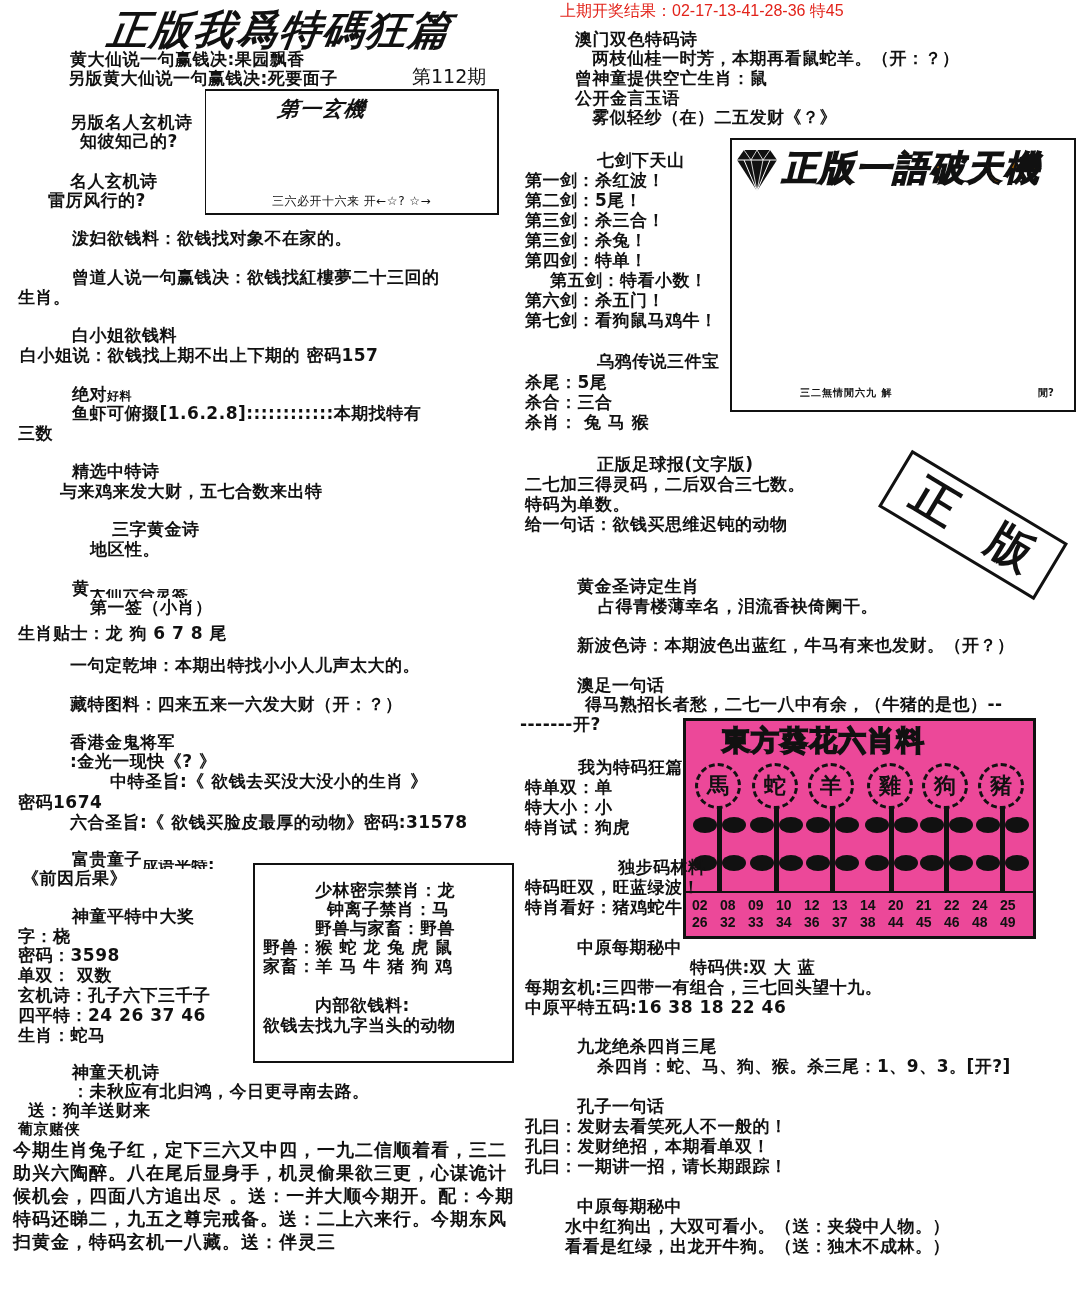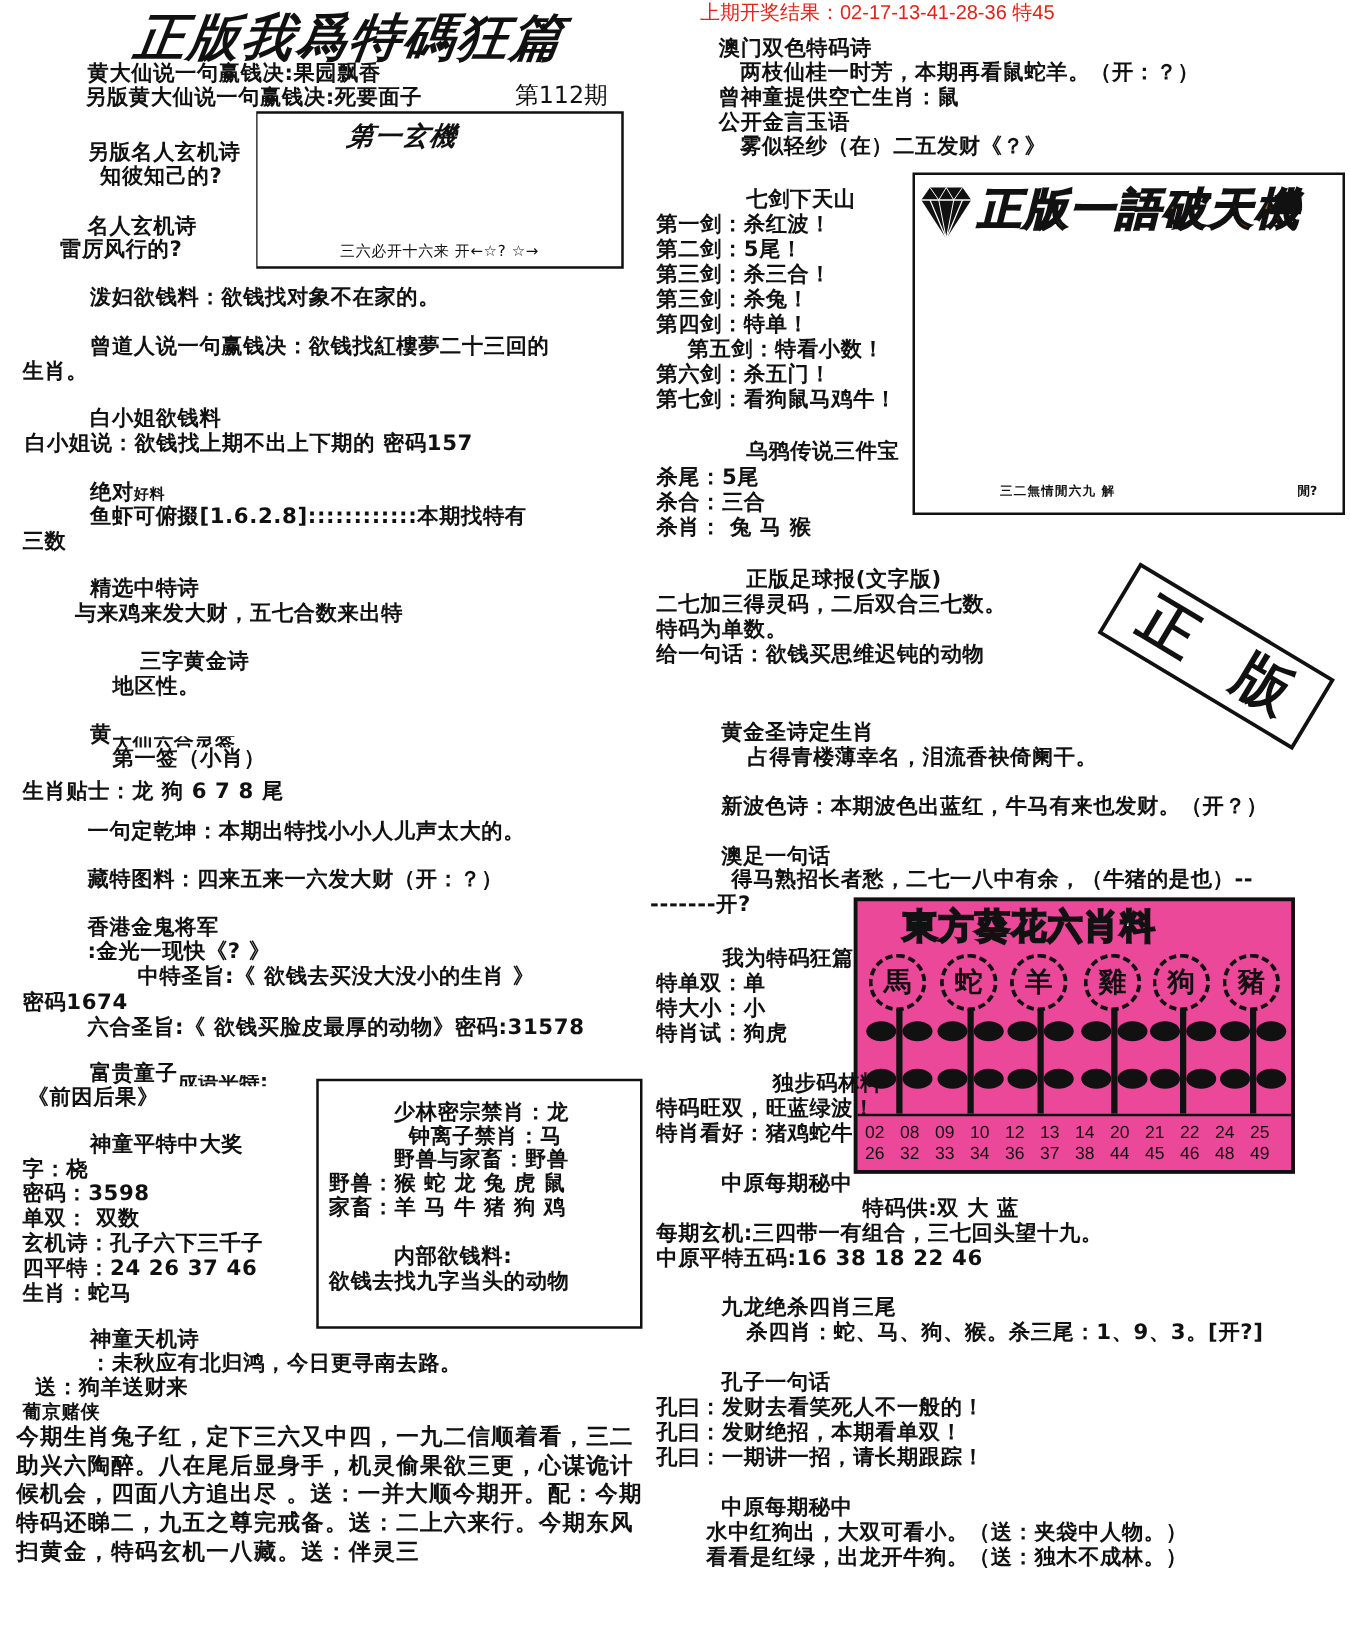--- a/index.html
+++ b/index.html
@@ -28,21 +28,21 @@
   .stamp span{display:inline-block;transform:none;}
   .sun{position:absolute;left:683px;top:718px;width:347px;height:215px;border:3px solid #111;background:#ec4899;}
   .sun .st{position:absolute;left:36px;top:2px;font-size:28px;line-height:36px;font-weight:bold;letter-spacing:1px;
            color:#fff;-webkit-text-stroke:1.6px #111;white-space:nowrap;}
   .flower{position:absolute;top:42px;width:56px;height:128px;}
   .flower .head{position:absolute;left:3px;top:0;width:46px;height:46px;border-radius:50%;
                 border:3px dashed #111;box-sizing:border-box;display:flex;align-items:center;justify-content:center;
                 font-size:22px;font-weight:bold;}
   .flower svg{position:absolute;left:0;top:44px;}
   .sun .nums{position:absolute;left:0;top:170px;width:100%;height:42px;border-top:2px solid #111;}
-  .sun .row{position:absolute;left:6px;display:flex;gap:0;font-size:14px;line-height:16px;font-weight:normal;
+  .sun .row{position:absolute;left:6px;display:flex;gap:0;font-size:14px;line-height:16px;font-weight:bold;
             font-family:"Liberation Sans","DejaVu Sans",sans-serif;}
   .sun .row span{display:inline-block;width:28px;text-align:left;}
   .small{font-size:12px;}
   .clip{display:inline-block;height:9px;overflow:hidden;vertical-align:top;margin-top:10px;font-size:16px;line-height:9px;}
   .para{position:absolute;left:13px;top:1138px;width:506px;font-size:18px;line-height:23px;font-weight:bold;
         letter-spacing:1px;white-space:normal;word-break:break-all;}
 </style>
 </head>
 <body>
 

